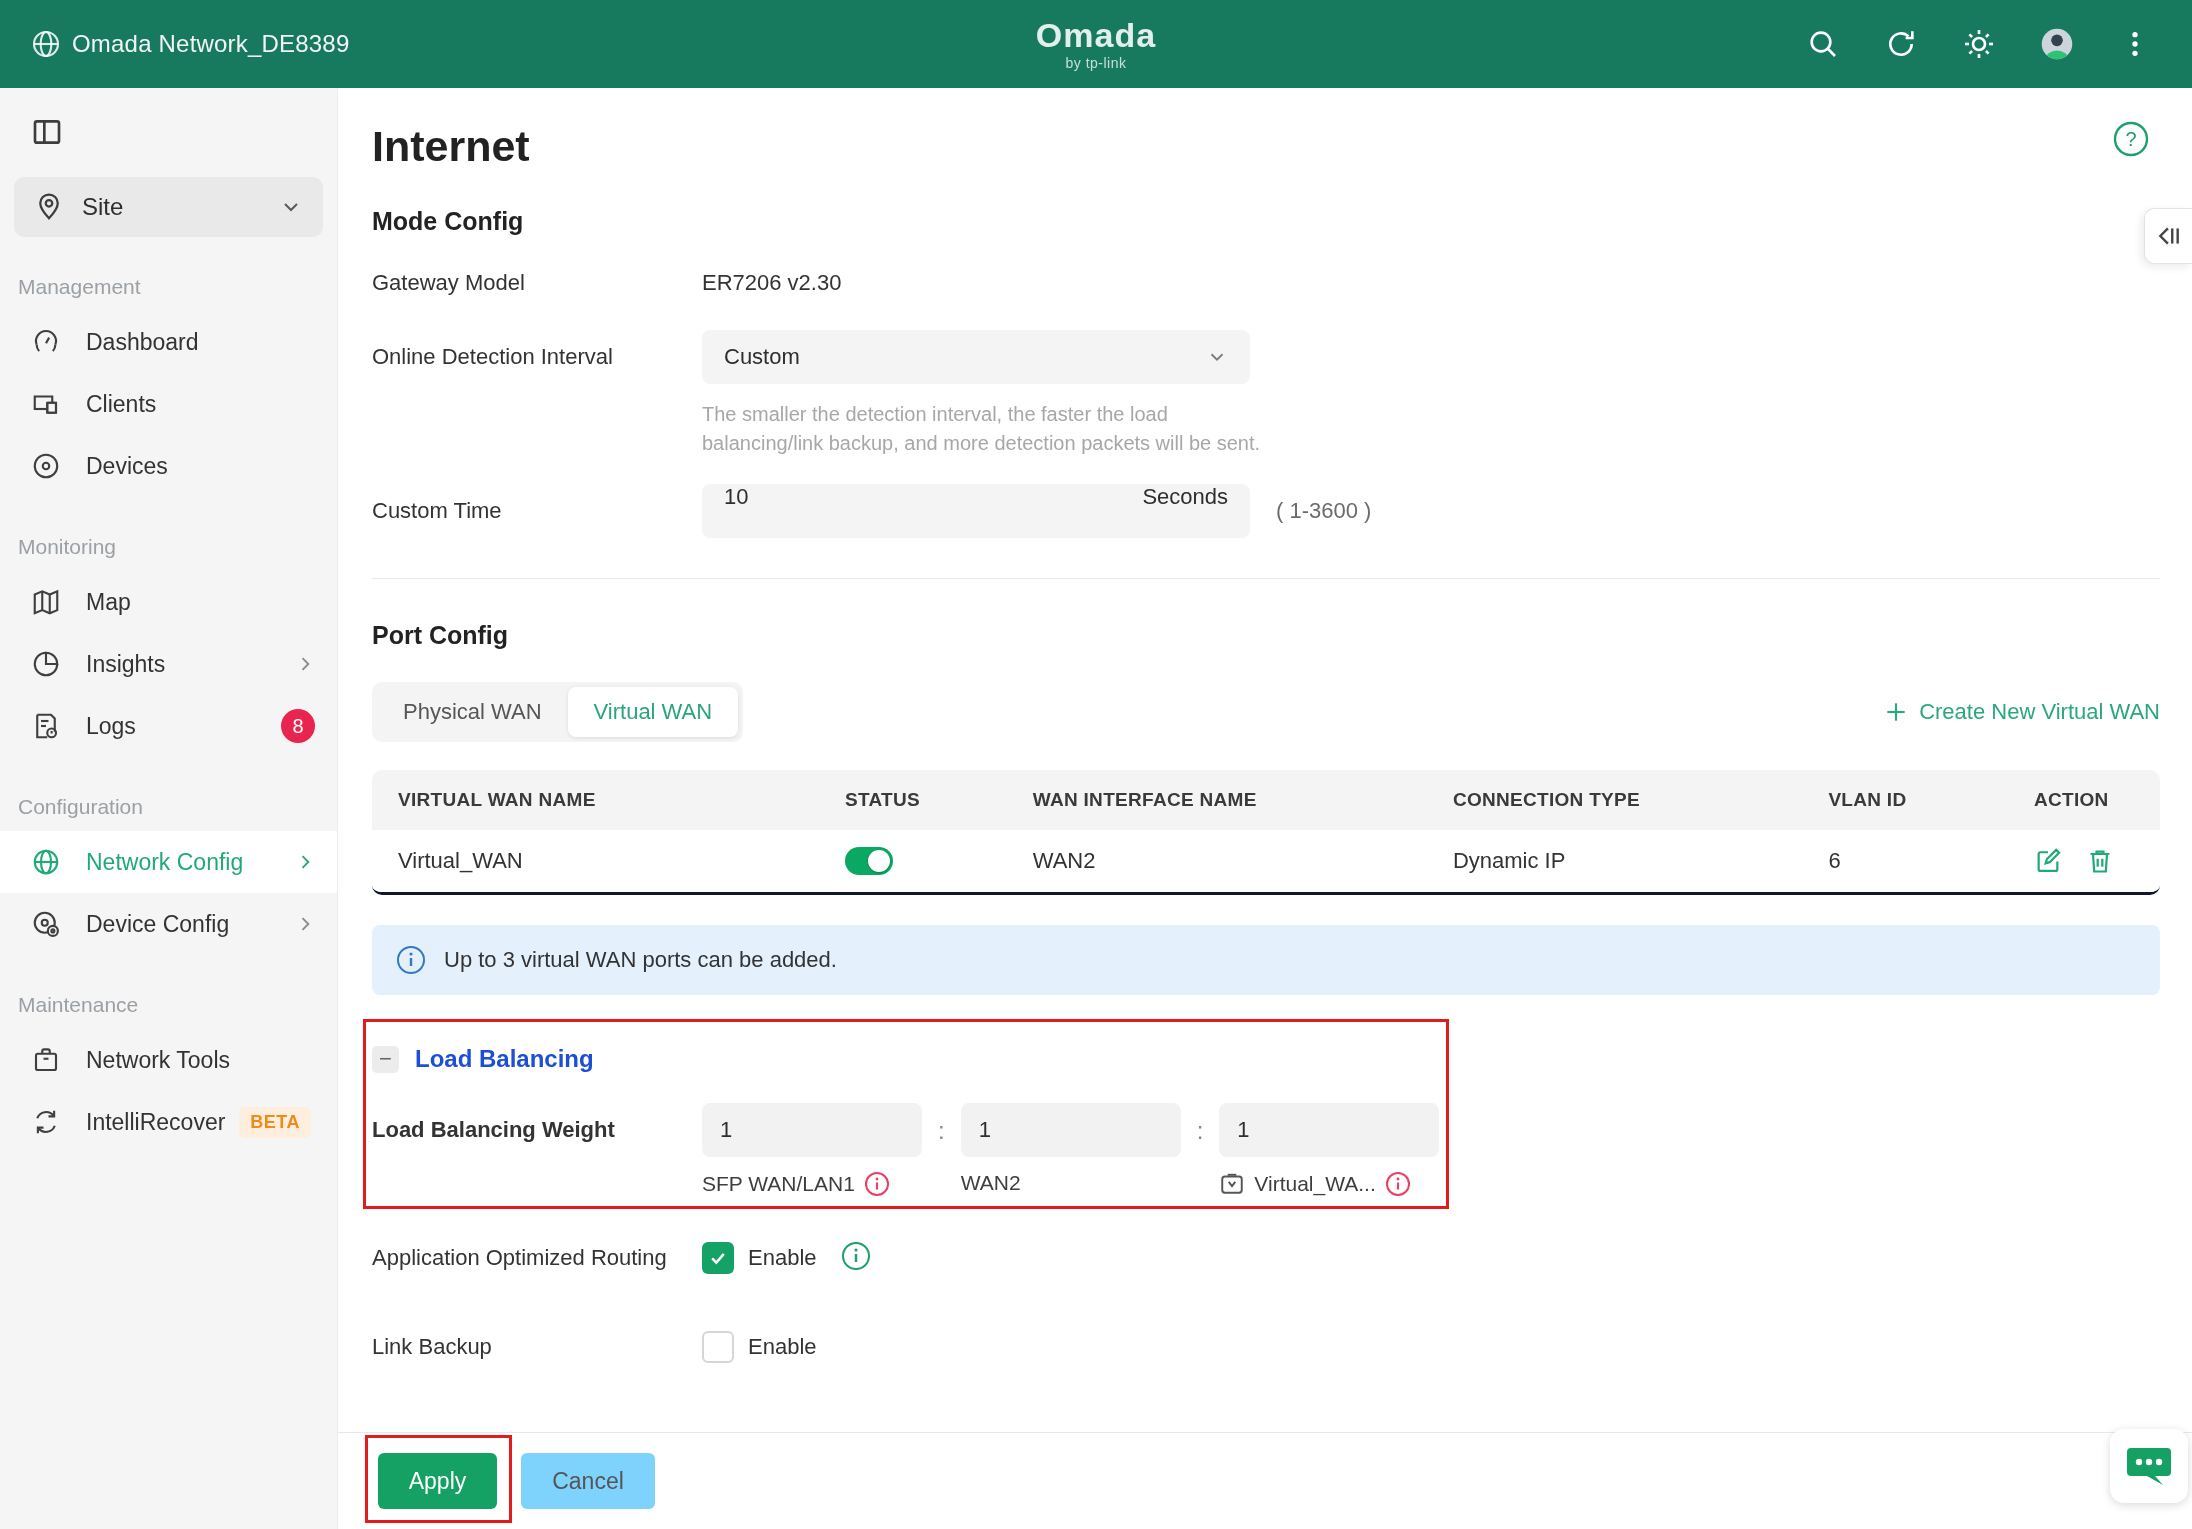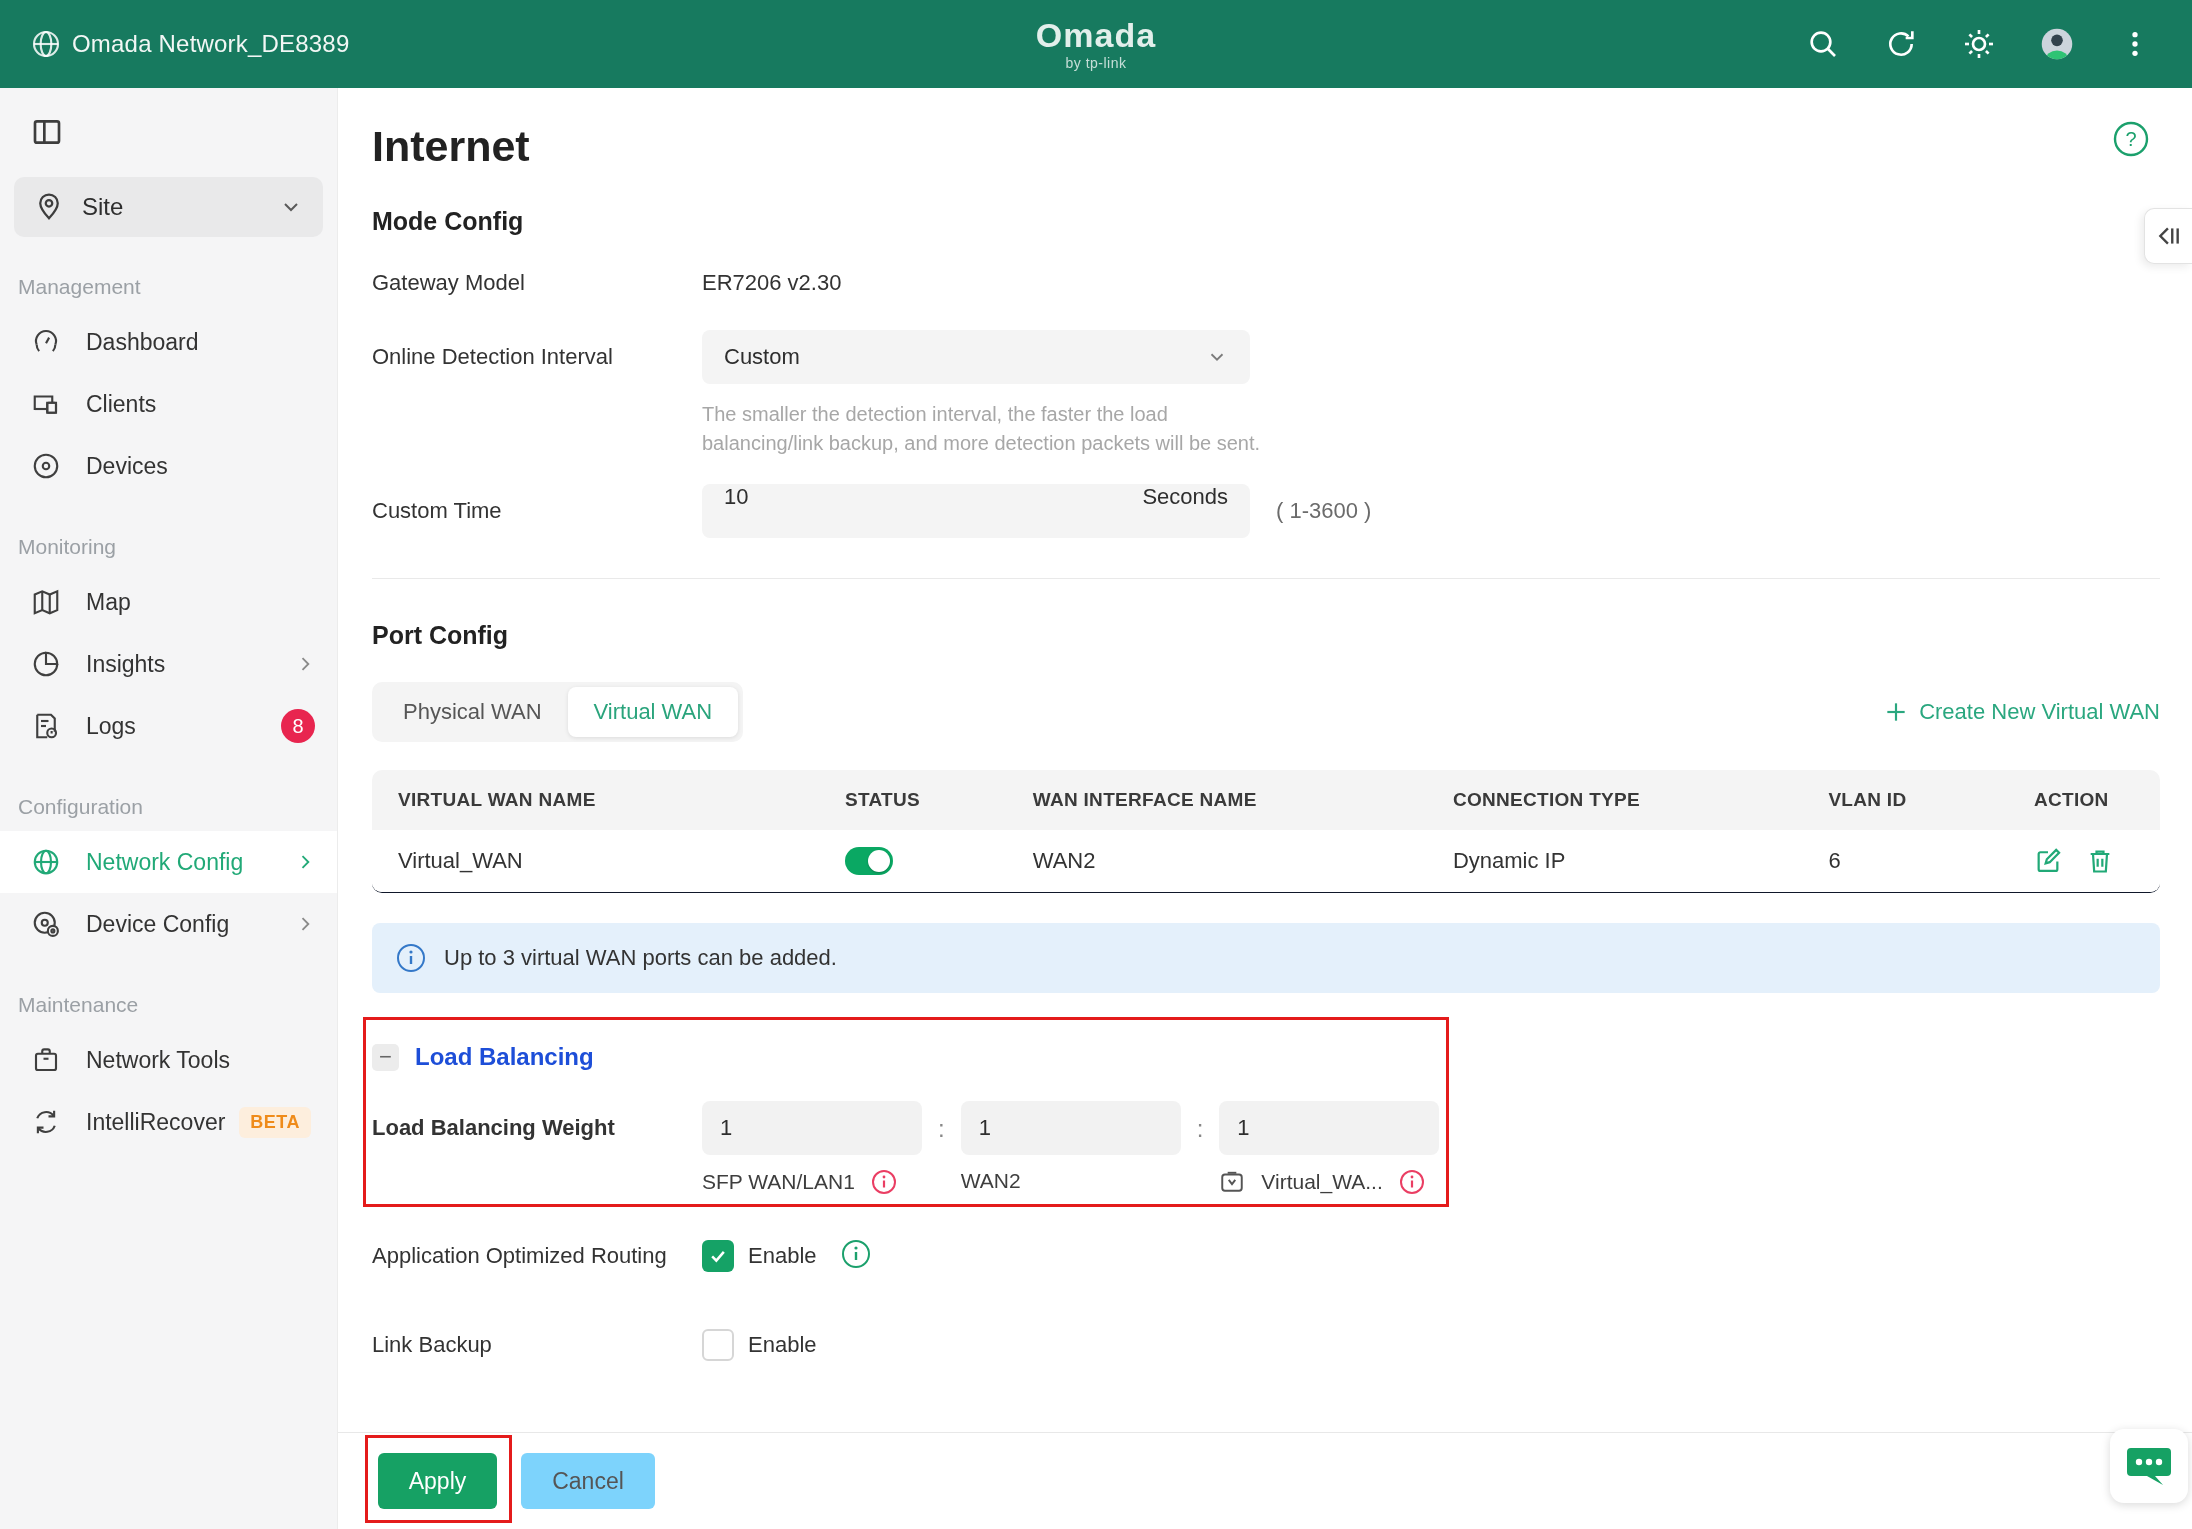--- a/index.html
+++ b/index.html
@@ -79,21 +79,21 @@
   #port-config-heading { margin-top:42px; }
 
   .tabs-row { display:flex; align-items:center; margin-top:32px; }
   .tab-group { display:inline-flex; background:#f4f4f4; border-radius:10px; padding:5px; }
   .tab { font-size:22px; padding:12px 26px; border-radius:8px; color:#565656; cursor:pointer; white-space:nowrap; }
   .tab.active { background:#fff; color:#2aa47c; box-shadow:0 1px 4px rgba(0,0,0,.10); }
   .create-link { margin-left:auto; display:flex; align-items:center; gap:10px; color:#2aa77f;
     font-size:22px; cursor:pointer; }
   .create-link svg { width:26px; height:26px; stroke:#2aa77f; fill:none; stroke-width:2; }
 
-  .wan-table { margin-top:28px; border-radius:10px; overflow:hidden; border-bottom:1px solid #0f172a; }
+  .wan-table { margin-top:28px; border-radius:10px; overflow:hidden; border-bottom:3px solid #0f172a; }
   .t-row { display:grid; grid-template-columns:25% 10.5% 23.5% 21% 11.5% 8.5%; align-items:center; }
   .t-head { background:#f4f4f4; height:60px; }
   .t-head .t-cell { font-size:19px; font-weight:700; color:#3a3a3a; letter-spacing:.3px; }
   .t-body { height:62px; background:#fff; }
   .t-cell { padding-left:26px; font-size:22px; color:#333; }
   .toggle { width:48px; height:28px; background:#0aa863; border-radius:15px; position:relative; cursor:pointer; }
   .toggle .knob { position:absolute; top:3px; right:3px; width:22px; height:22px; background:#fff;
     border-radius:50%; box-shadow:0 1px 2px rgba(0,0,0,.25); }
   .action-cell { display:flex; gap:24px; }
   .action-cell svg { width:28px; height:28px; stroke:#21a977; fill:none; stroke-width:1.9; cursor:pointer; }
@@ -109,21 +109,21 @@
     border:3px solid #e41b1b; pointer-events:none; z-index:5; }
   .lb-head { display:flex; align-items:center; gap:16px; padding-top:8px; }
   .minus-box { width:27px; height:27px; background:#ececec; border-radius:5px; display:flex;
     align-items:center; justify-content:center; font-size:22px; color:#666; cursor:pointer; line-height:1; }
   .lb-title { font-size:24px; font-weight:700; color:#1d4ed8; }
   .weight-row { display:flex; margin-top:30px; }
   .weight-controls { display:flex; align-items:flex-start; }
   .weight-col { display:flex; flex-direction:column; }
   .w-input { width:220px; height:54px; background:#f2f2f2; border-radius:8px; display:flex;
     align-items:center; padding-left:18px; font-size:22px; color:#2e2e2e; }
-  .w-port { margin-top:14px; display:flex; align-items:center; gap:16px; font-size:21px; color:#3e3e3e; }
+  .w-port { margin-top:14px; display:flex; align-items:center; gap:9px; font-size:21px; color:#3e3e3e; }
   .w-port svg.info-red { width:26px; height:26px; }
   .w-port svg.virtual-badge { width:26px; height:26px; stroke:#555; fill:none; stroke-width:1.8; }
   .w-colon { font-size:24px; color:#888; margin:14px 16px 0 16px; }
 
   .check-row { display:flex; align-items:center; margin-top:44px; }
   .check-row.second { margin-top:56px; }
   .checkbox { width:32px; height:32px; border-radius:6px; display:flex; align-items:center;
     justify-content:center; cursor:pointer; }
   .checkbox.checked { background:#15a266; }
   .checkbox.checked svg { width:20px; height:20px; stroke:#fff; fill:none; stroke-width:3; }

